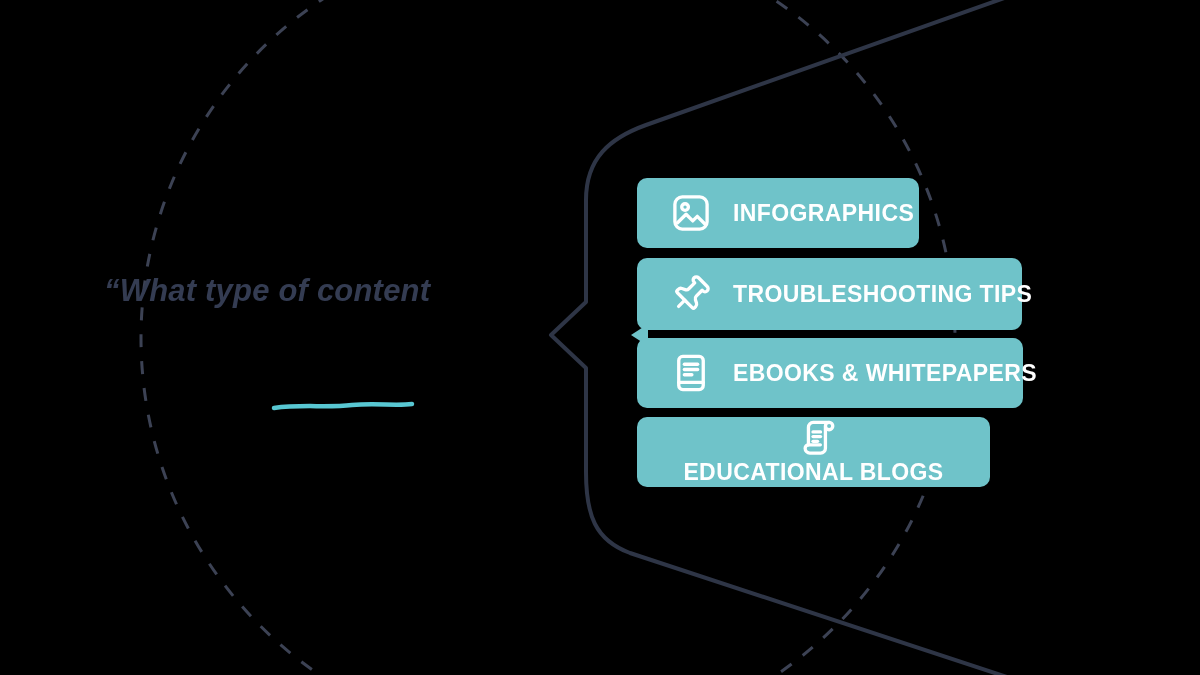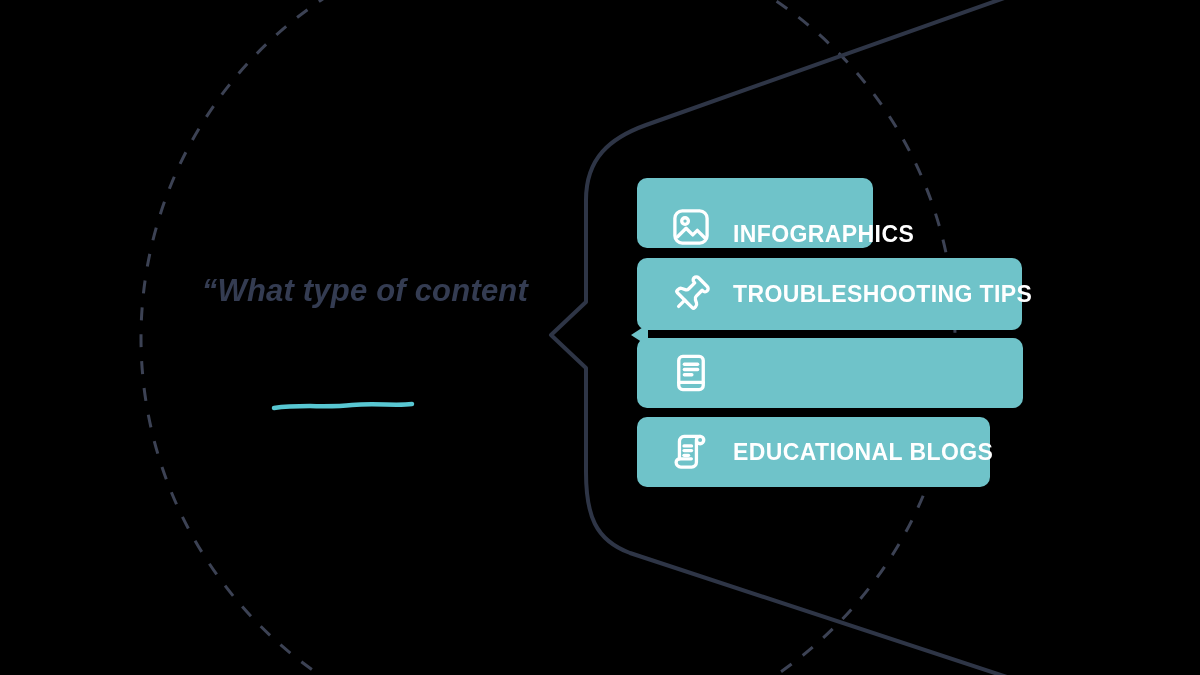--- a/index.html
+++ b/index.html
@@ -31,24 +31,23 @@
     fill: var(--button_teal, #6fc3c9);
   }
   .underline {
     fill: none;
     stroke: var(--underline_teal, #58c7d2);
     stroke-width: 4.5;
     stroke-linecap: round;
   }
   #quote {
     position: absolute;
-    left: 128px;
+    left: 104px;
     top: 272px;
     width: 400px;
-    text-align: right;
     color: var(--quote_navy, #343c52);
     font-size: 31px;
     line-height: 38px;
     font-style: italic;
     font-weight: 600;
     letter-spacing: 0.2px;
   }
   .btn {
     position: absolute;
     background: var(--button_teal, #6fc3c9);
@@ -74,24 +73,24 @@
     stroke-width: 1.9;
     stroke-linecap: round;
     stroke-linejoin: round;
   }
   .btn .label {
     font-size: 23px;
     font-weight: bold;
     letter-spacing: 0.4px;
     white-space: nowrap;
   }
-  #btn-1 { left: 637px; top: 178px; width: 236px; height: 70px; align-items: flex-end; }
+  #btn-1 { left: 637px; top: 178px; width: 282px; height: 70px; }
   #btn-2 { left: 637px; top: 258px; width: 385px; height: 72px; text-align: right; }
   #btn-3 { left: 637px; top: 338px; width: 386px; height: 70px; }
-  #btn-4 { left: 637px; top: 417px; width: 353px; height: 70px; }
+  #btn-4 { left: 637px; top: 417px; width: 353px; height: 70px; flex-direction: column; }
 </style>
 </head>
 <body>
 
 <div id="canvas">
 
   <svg id="line-art" width="1200" height="675" viewBox="0 0 1200 675">
 
     <circle class="dashed-circle" cx="548" cy="338" r="407"></circle>
 
@@ -132,20 +131,21 @@
   <div id="btn-3" class="btn">
     <span class="icon">
       <svg viewBox="0 0 24 24">
         <rect x="5" y="2.5" width="14" height="19" rx="2.3"></rect>
         <line x1="8.2" y1="7" x2="15.8" y2="7"></line>
         <line x1="8.2" y1="10" x2="15.8" y2="10"></line>
         <line x1="8.2" y1="13" x2="12.5" y2="13"></line>
         <line x1="5" y1="17.4" x2="19" y2="17.4"></line>
       </svg>
     </span>
+    <span class="label">EBOOKS &amp; WHITEPAPERS</span>
   </div>
 
   <div id="btn-4" class="btn">
     <span class="icon">
       <svg viewBox="0 0 24 24">
         <circle cx="17.2" cy="5.2" r="2.1"></circle>
         <path d="M17.2,3.1 H8.1 C6.6,3.1 5.4,4.3 5.4,5.8 V15.9"></path>
         <path d="M15.1,5.6 V17.9 C15.1,19.4 13.9,20.6 12.4,20.6 H6.2 C4.7,20.6 3.5,19.4 3.5,17.9 C3.5,16.7 4.4,15.9 5.6,15.9 H12.2"></path>
         <line x1="8" y1="8.5" x2="12.3" y2="8.5"></line>
         <line x1="8" y1="11.2" x2="12.3" y2="11.2"></line>

